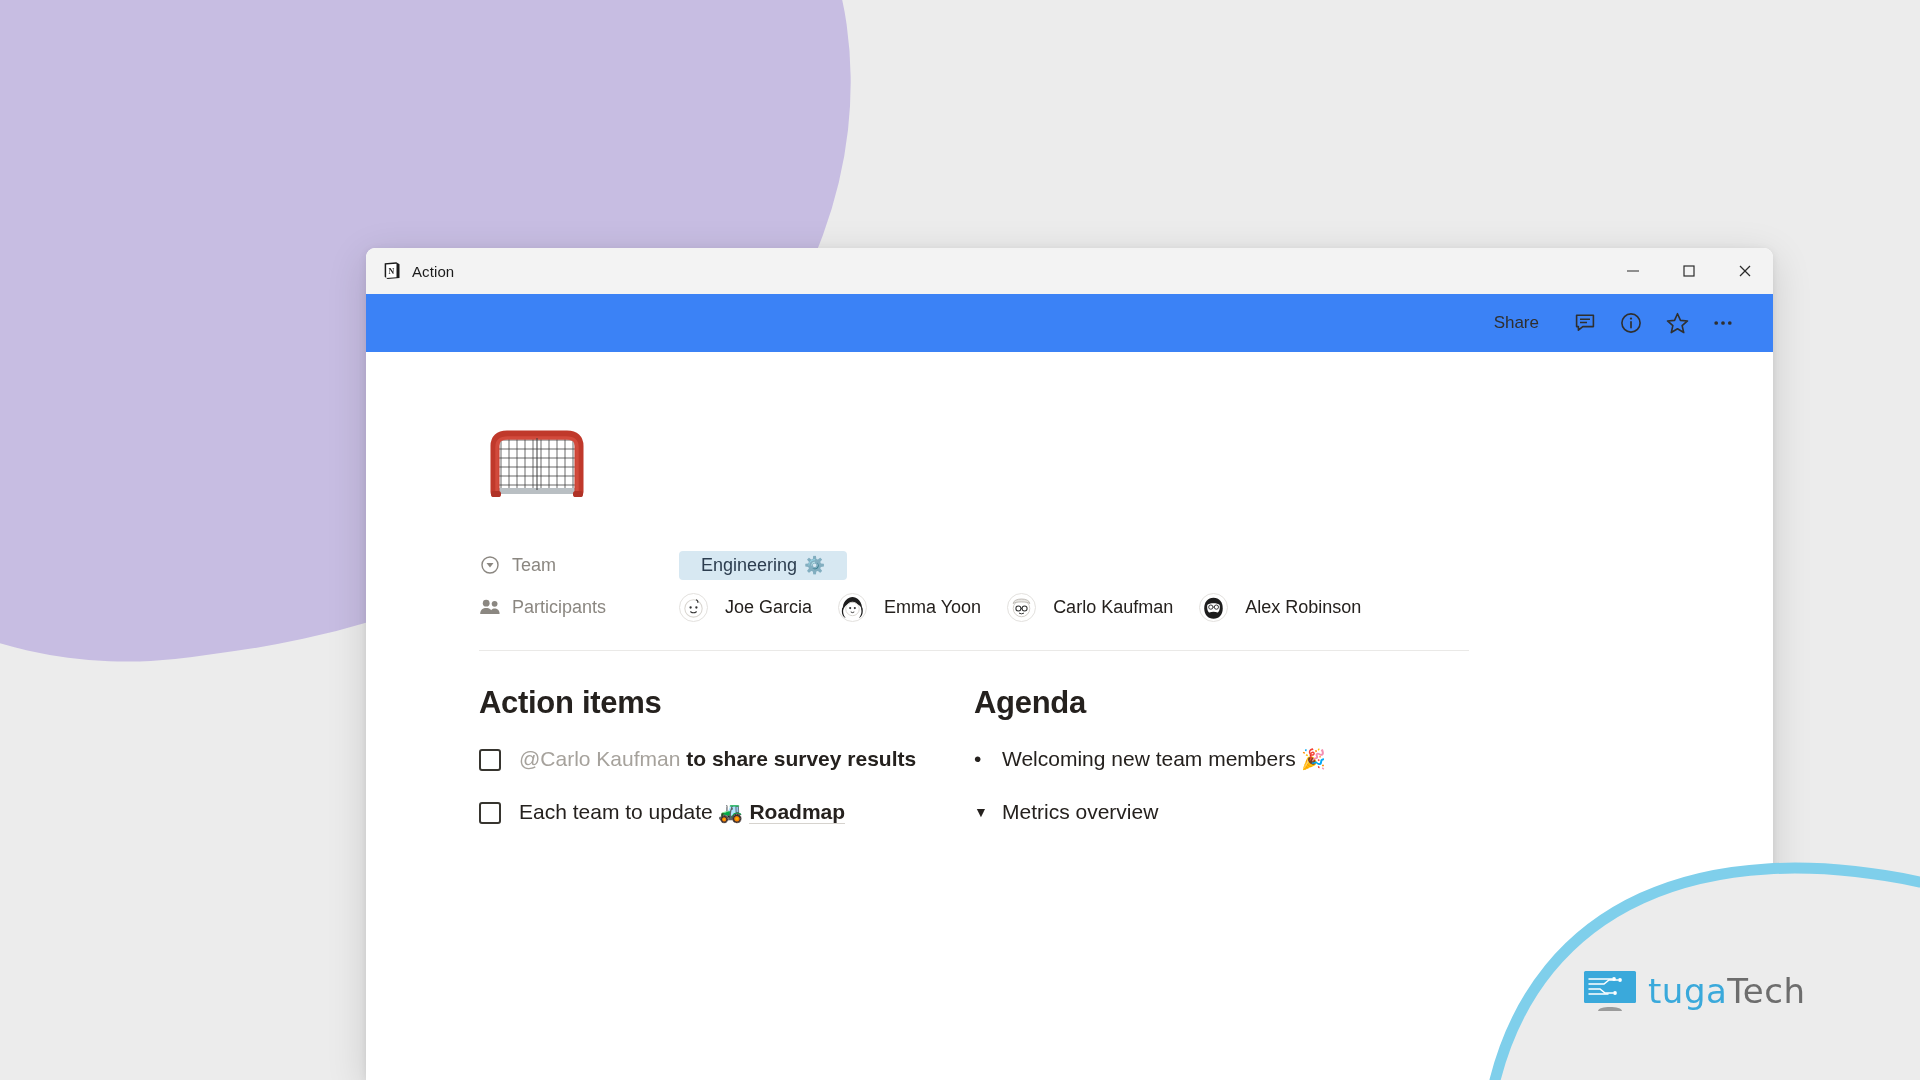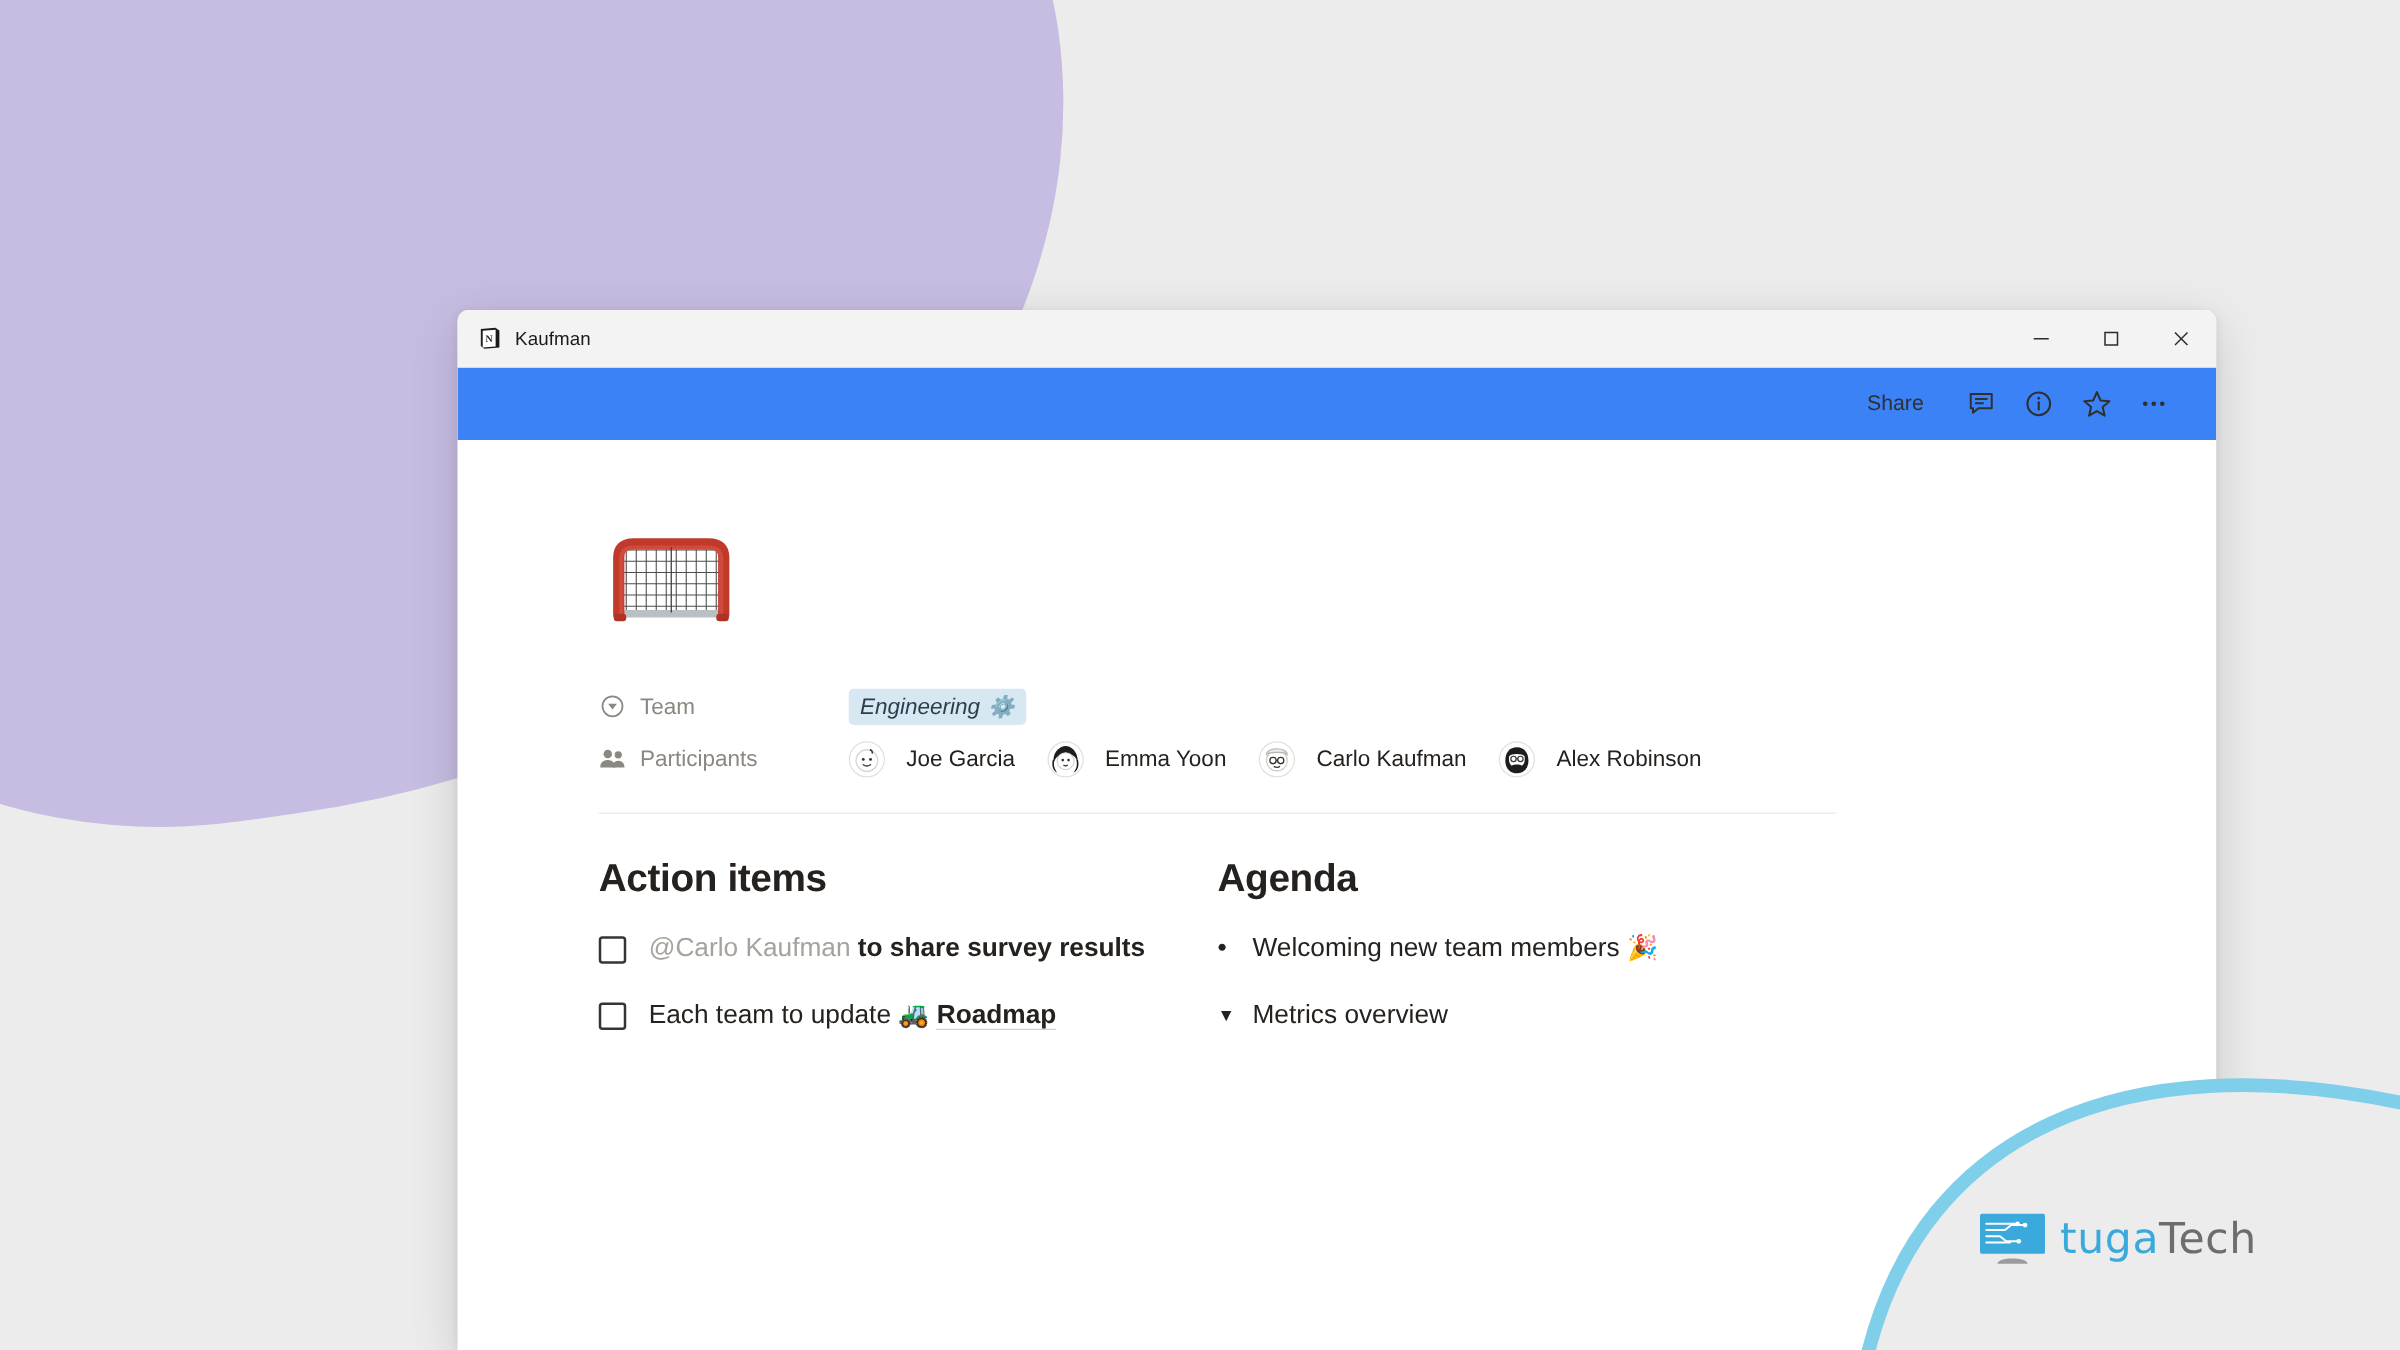--- a/index.html
+++ b/index.html
@@ -151,27 +151,26 @@
     width: 22px; height: 22px;
     margin-right: 11px;
     display: flex; align-items: center; justify-content: center;
     flex: 0 0 auto;
   }
   .prop-value { display: flex; align-items: center; }
   .tag-pill {
     background: #d7e8f2;
     color: #2c3d4f;
     font-size: 18px;
-    padding: 4px 9px;
+    padding: 4px 22px;
     border-radius: 4px;
     display: inline-flex;
     align-items: center;
     gap: 7px;
     cursor: pointer;
-    font-style: italic;
   }
   .tag-emoji { font-size: 17px; line-height: 1; }
   .person {
     display: inline-flex;
     align-items: center;
     gap: 17px;
     margin-right: 26px;
     cursor: pointer;
   }
   .avatar {
@@ -279,21 +278,21 @@
   <div class="window">
 
     <div class="titlebar">
       <span class="app-icon">
         <svg viewBox="0 0 24 24" width="20" height="20">
           <path d="M3.2 2.6 L17.2 1.5 L21 4.0 L21 20.3 L6.6 21.6 L3.2 19.0 Z" fill="#1b1b1b"></path>
           <path d="M5.0 4.3 L17.4 3.3 L17.4 19.4 L5.0 20.4 Z" fill="#ffffff"></path>
           <text x="11.2" y="15.1" font-family="Liberation Serif, serif" font-size="9.5" font-weight="bold" fill="#1b1b1b" text-anchor="middle">N</text>
         </svg>
       </span>
-      <span class="app-title">Kaufman</span>
+      <span class="app-title">Action</span>
 
       <div class="win-controls">
         <div class="win-btn">
           <svg width="14" height="14" viewBox="0 0 14 14">
             <line x1="1" y1="7" x2="13" y2="7" stroke="#2b2b2b" stroke-width="1.2"></line>
           </svg>
         </div>
         <div class="win-btn">
           <svg width="14" height="14" viewBox="0 0 14 14">
             <rect x="2" y="2" width="10" height="10" fill="none" stroke="#2b2b2b" stroke-width="1.2"></rect>

